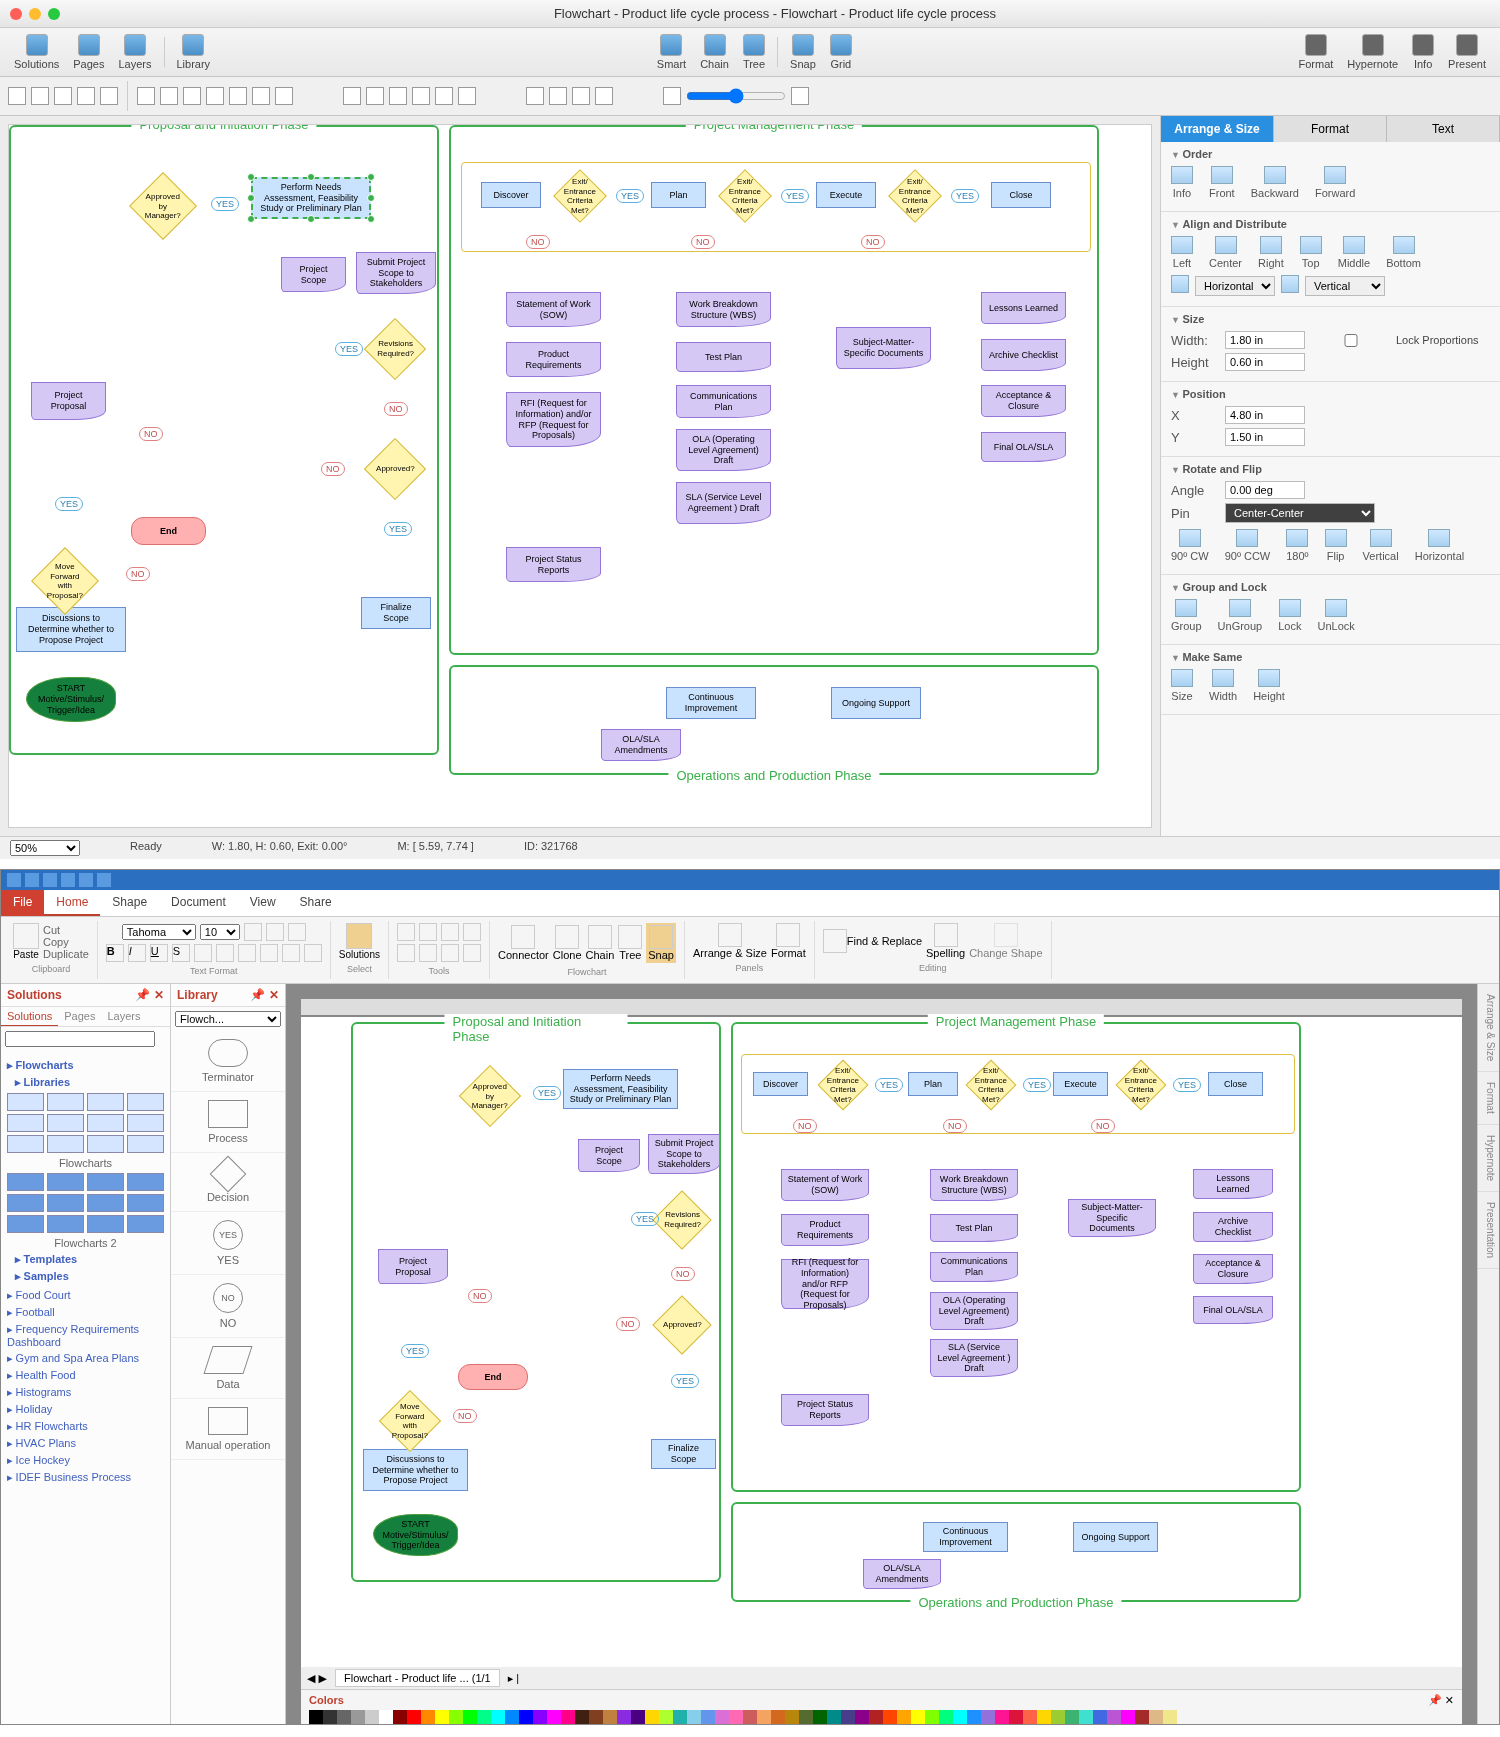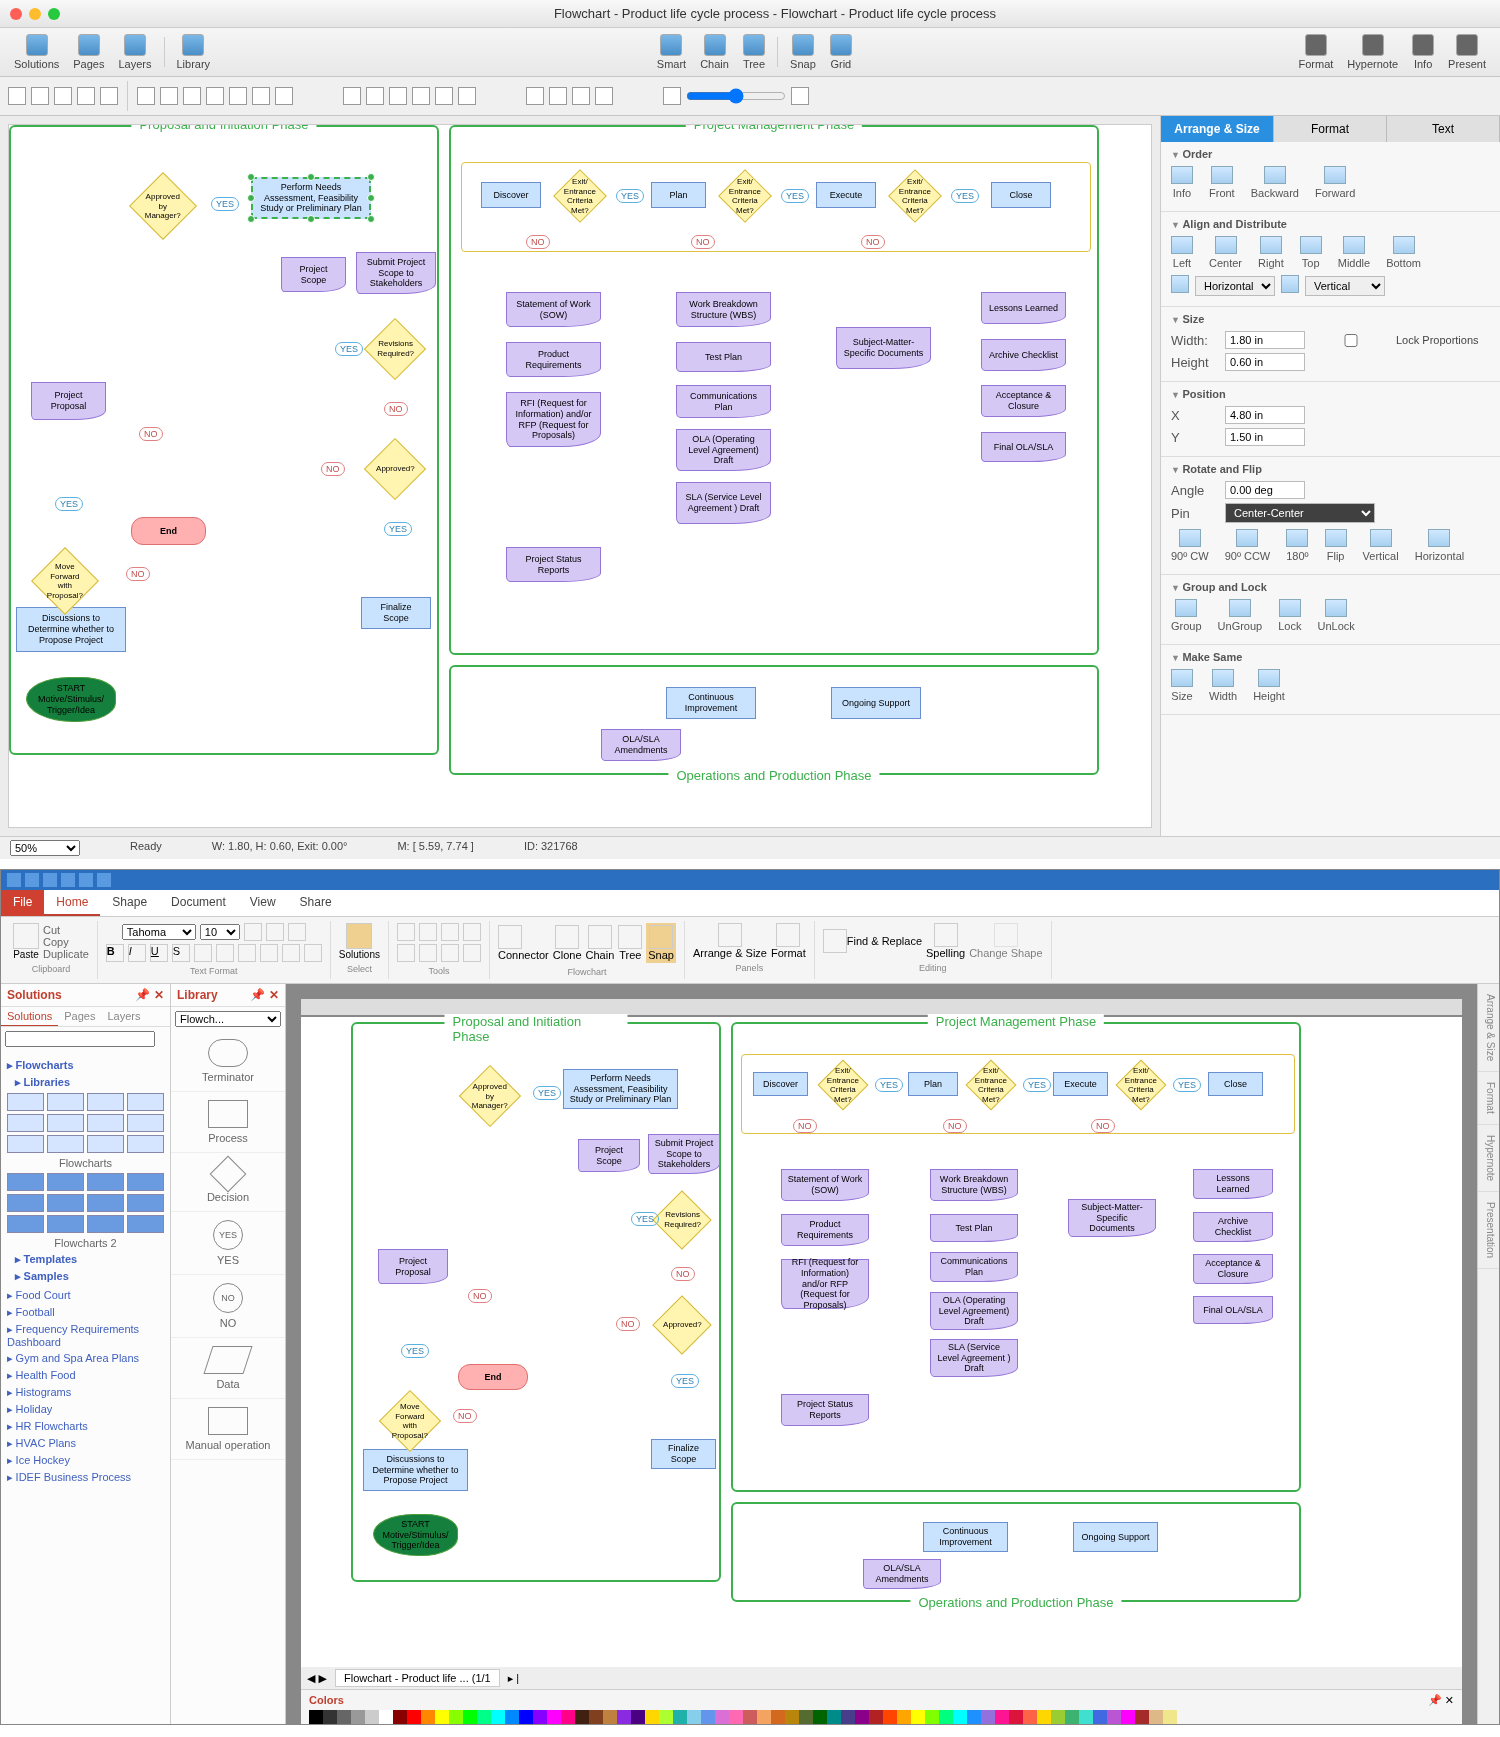--- a/index.html
+++ b/index.html
@@ -534,21 +534,21 @@
     <div class="rgrp-row" style="margin-top:3px">
       <div class="rico"></div>
           <div class="rico"></div>
       <div class="rico"></div>
           <div class="rico"></div>
     </div>
     <div class="rgrp-lbl">Tools</div>
   </div>
   <div class="rgrp">
     <div class="rgrp-row">
-      <div style="display:flex;flex-direction:column;align-items:flex-start;font-size:9px">
+      <div style="display:flex;flex-direction:column;align-items:center;font-size:9px">
             <div class="rico" style="width:24px;height:24px"></div>
             <span>Connector</span>
           </div>
       <div style="display:flex;flex-direction:column;align-items:center;font-size:9px">
             <div class="rico" style="width:24px;height:24px"></div>
             <span>Clone</span>
           </div>
       <div style="display:flex;flex-direction:column;align-items:center;font-size:9px">
             <div class="rico" style="width:24px;height:24px"></div>
             <span>Chain</span>

